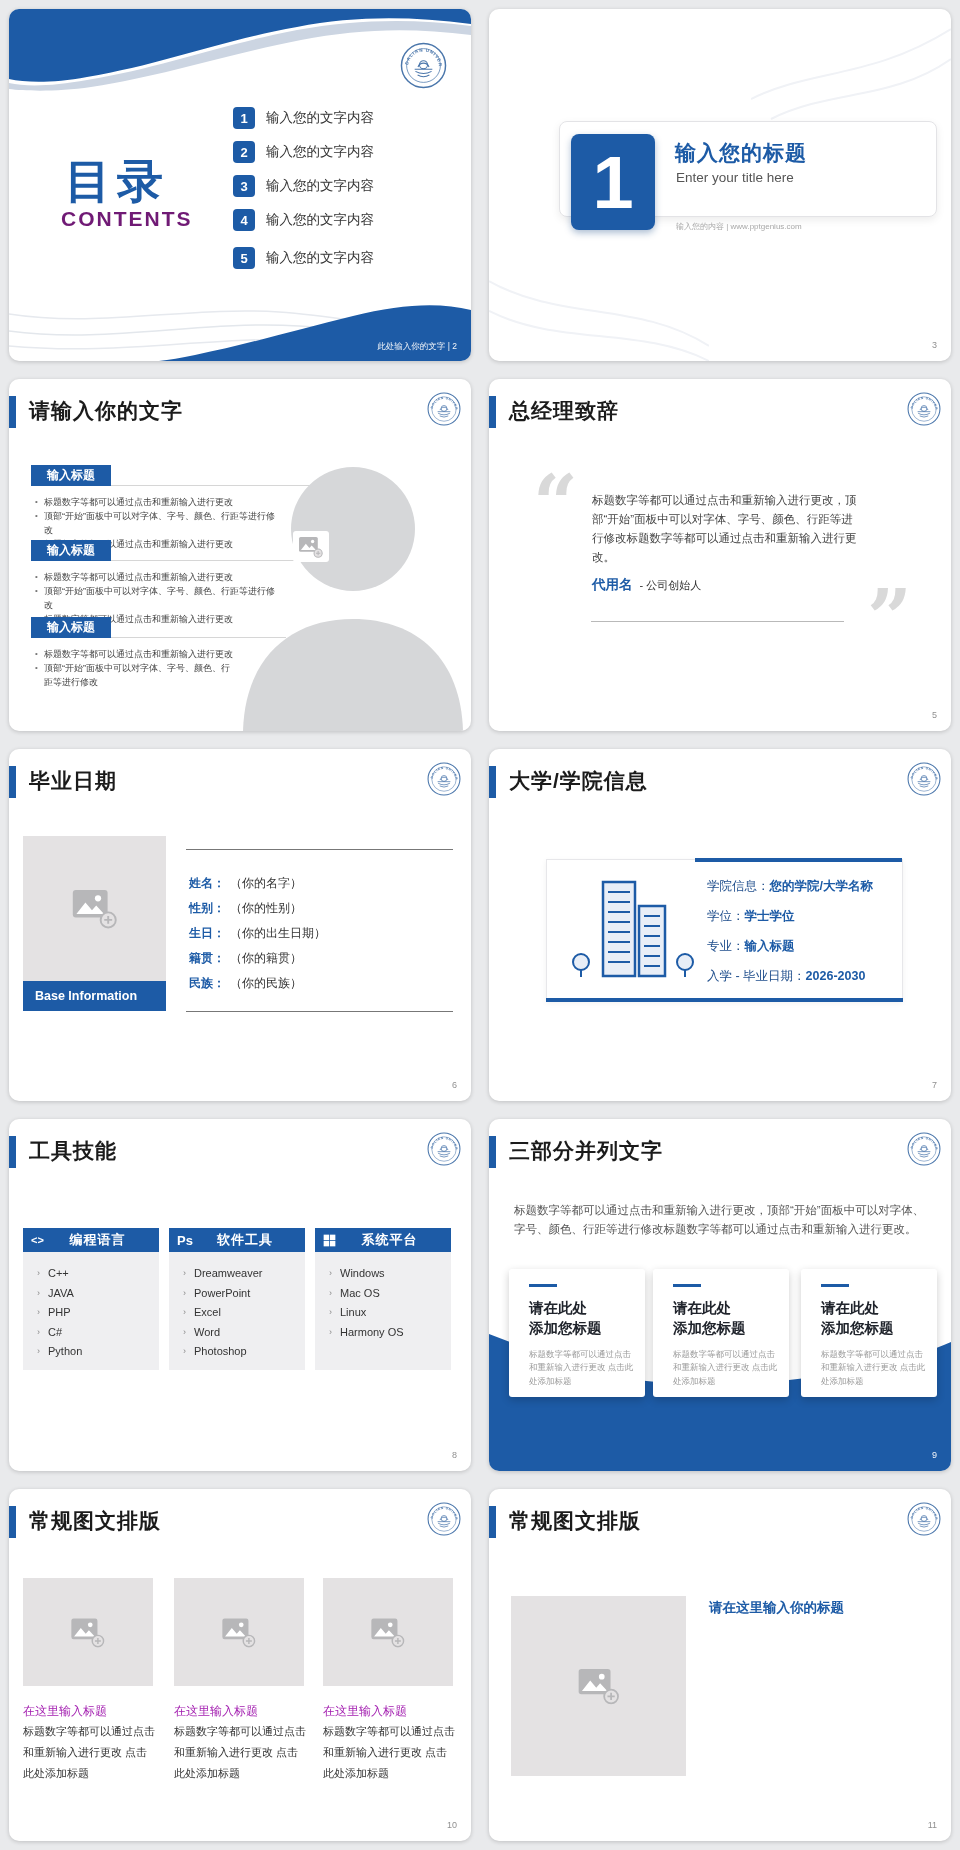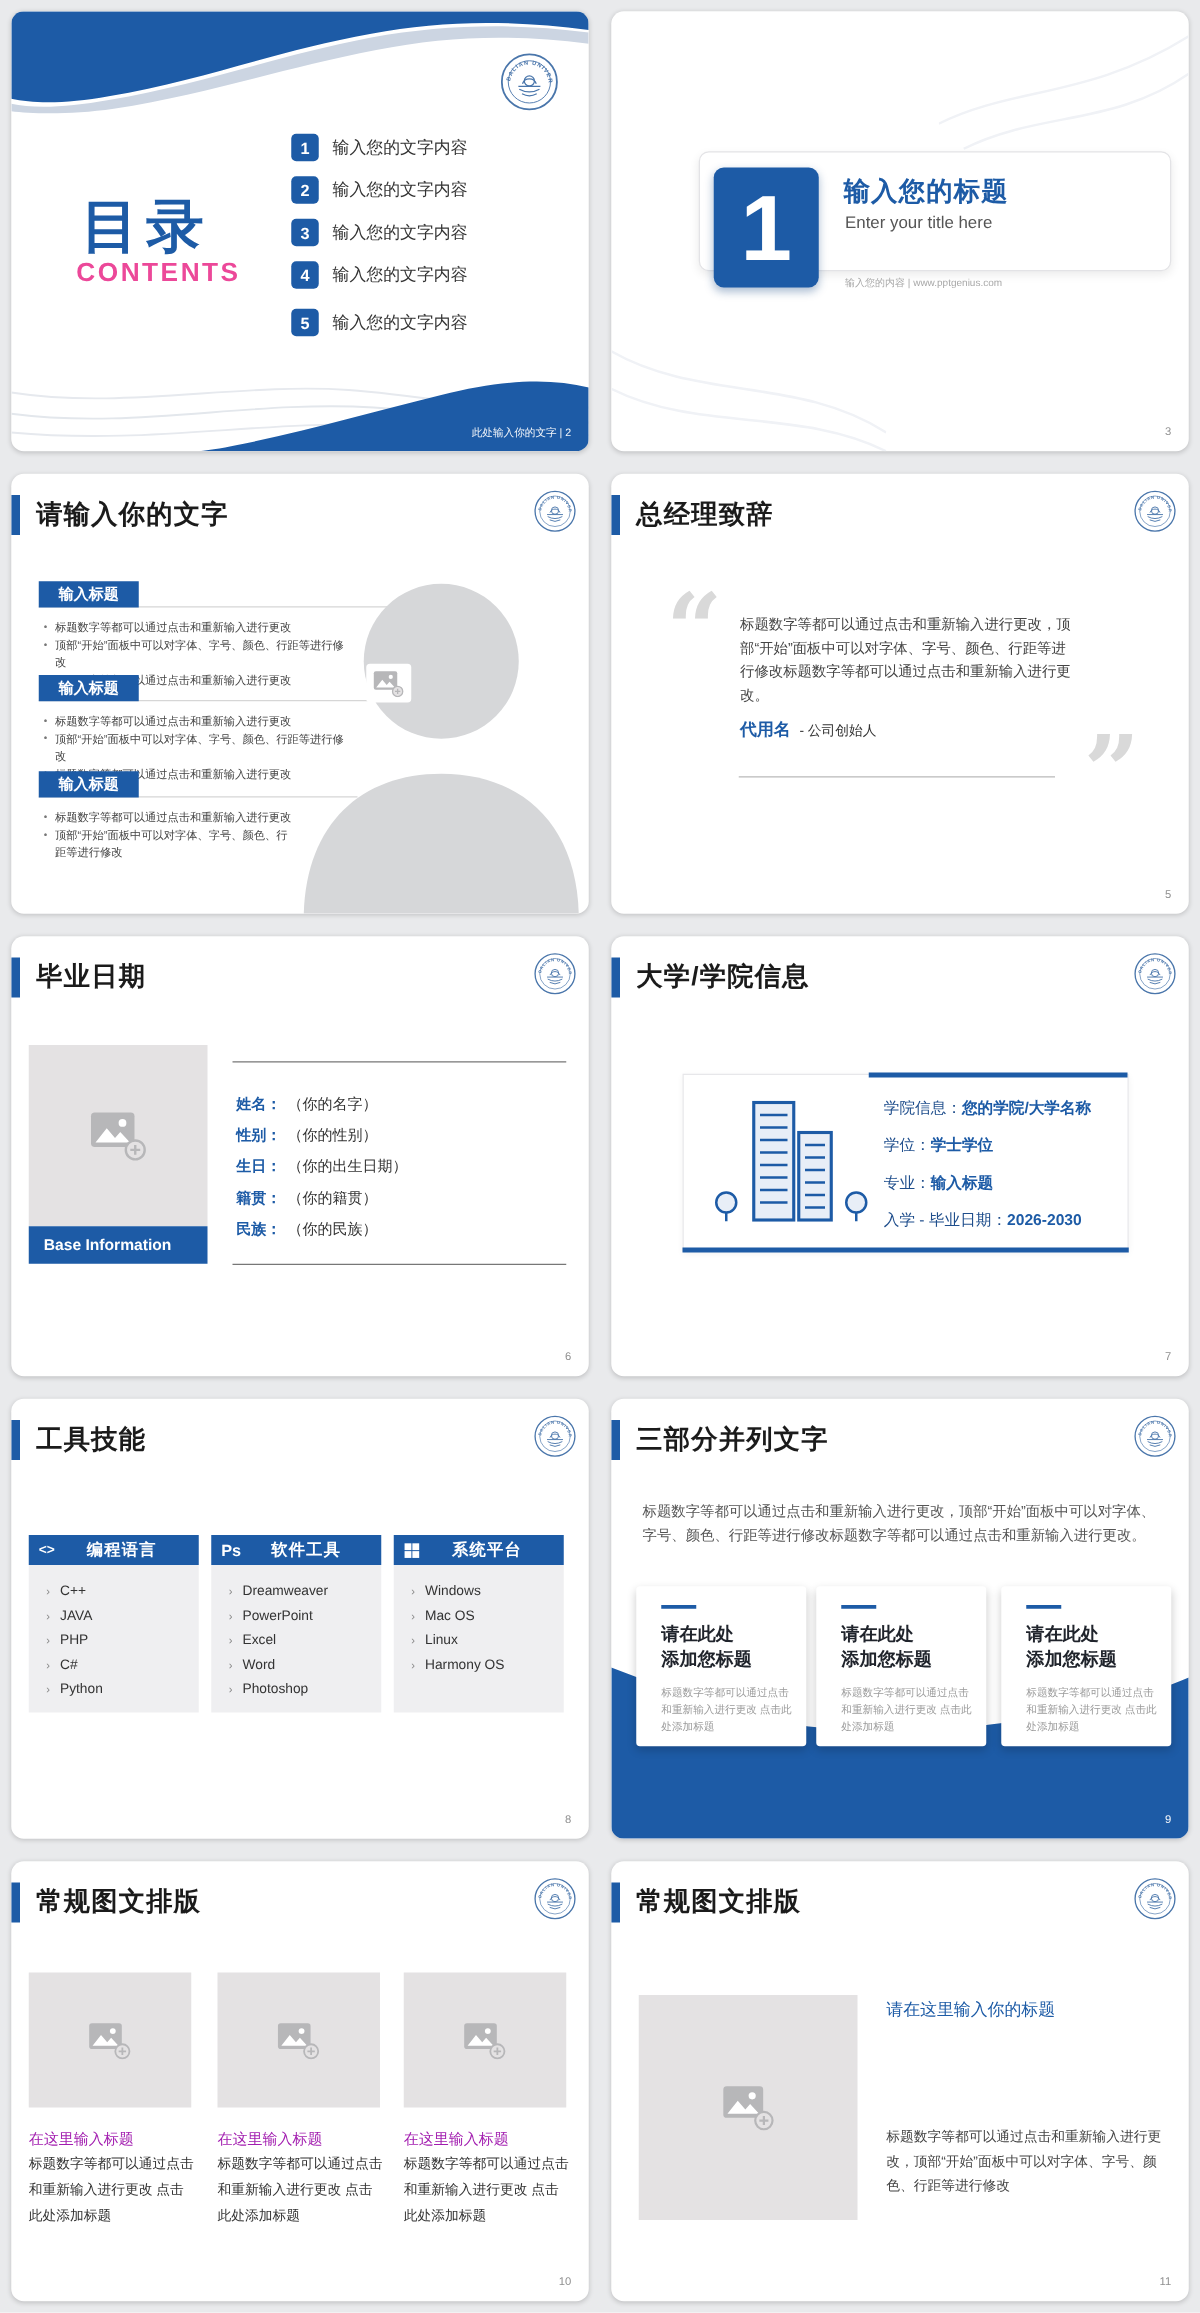--- a/index.html
+++ b/index.html
@@ -15,21 +15,21 @@
   .stitle{position:absolute;left:20px;top:18px;font-size:21px;font-weight:bold;color:#1b1b1b;letter-spacing:1px;white-space:nowrap;}
   .seal{position:absolute;top:13px;right:10px;width:34px;height:34px;}
   .pagenum{position:absolute;right:14px;bottom:11px;font-size:9px;color:#909090;}
   .pagenum.white{color:rgba(255,255,255,.95);}
 
   
   .toc-topwave{position:absolute;left:0;top:0;width:462px;height:95px;}
   .toc-botwave{position:absolute;left:0;bottom:0;width:462px;height:85px;}
   .toc-bigseal{position:absolute;top:33px;right:24px;width:47px;height:47px;}
   .toc-title{position:absolute;left:56px;top:142px;font-size:46px;font-weight:bold;color:#1d5ba6;letter-spacing:6px;}
-  .toc-sub{position:absolute;left:52px;top:198px;font-size:21px;font-weight:bold;color:#ec4899;letter-spacing:2px;}
+  .toc-sub{position:absolute;left:52px;top:198px;font-size:21px;font-weight:bold;color:#701a75;letter-spacing:2px;}
   .toc-item{position:absolute;left:224px;display:flex;align-items:center;height:22px;}
   .toc-num{width:22px;height:22px;border-radius:4px;background:#1d5ba6;color:#fff;font-size:13px;font-weight:bold;
            display:flex;align-items:center;justify-content:center;}
   .toc-label{margin-left:11px;font-size:13.5px;color:#333;}
   .toc-footer{position:absolute;right:14px;bottom:8px;font-size:8.5px;color:rgba(255,255,255,.95);z-index:3;}
 
   
   .sec-card{position:absolute;left:70px;top:112px;width:376px;height:94px;background:#fff;border:1px solid #e3e3e6;
             border-radius:8px;box-shadow:0 3px 8px rgba(0,0,0,.08);}
   .sec-numbox{position:absolute;left:82px;top:125px;width:84px;height:96px;background:#1d5ba6;border-radius:8px;
@@ -94,21 +94,21 @@
   .p3-card{position:absolute;top:150px;width:136px;height:128px;background:#fff;border-radius:3px;
            box-shadow:0 3px 8px rgba(0,0,0,.2);padding:15px 10px 10px 20px;box-sizing:border-box;z-index:2;}
   .p3-dash{width:28px;height:3px;background:#1d5ba6;margin-bottom:11px;}
   .p3-card-title{font-size:14.5px;font-weight:bold;color:#20242c;line-height:1.4;white-space:pre-line;}
   .p3-card-body{margin-top:9px;font-size:8.5px;color:#9b9b9b;line-height:1.6;}
 
   
   .ph-box{position:absolute;background:#e4e2e3;display:flex;align-items:center;justify-content:center;}
   .cap-title{position:absolute;font-size:12px;font-weight:normal;color:#a21caf;}
   .cap-body{position:absolute;font-size:11px;color:#333;line-height:21px;width:132px;}
-  .l1-heading{position:absolute;left:220px;top:110px;font-size:13.5px;font-weight:normal;color:#1d5ba6;}
+  .l1-heading{position:absolute;left:220px;top:110px;font-size:13.5px;font-weight:bold;color:#1d5ba6;}
   .l1-para{position:absolute;left:220px;width:220px;font-size:11px;color:#444;line-height:19.5px;}
 </style>
 </head>
 <body>
 
 <svg width="0" height="0" style="position:absolute" aria-hidden="true">
   <defs>
     <symbol id="seal" viewBox="0 0 64 64">
       <circle cx="32" cy="32" r="30" fill="none" stroke="#4a76ab" stroke-width="2"></circle>
       <circle cx="32" cy="32" r="23" fill="none" stroke="#4a76ab" stroke-width="1"></circle>
@@ -503,17 +503,16 @@
     <div class="stitle">常规图文排版</div>
     <svg class="seal">
         <use href="#seal"></use>
       </svg>
     <div class="ph-box" style="left:22px;top:107px;width:175px;height:180px">
       <svg width="44" height="38" viewBox="0 0 40 34">
           <use href="#imgph"></use>
         </svg>
     </div>
     <div class="l1-heading">请在这里输入你的标题</div>
-    <div class="l1-para" style="top:212px">标题数字等都可以通过点击和重新输入进行更改，顶部“开始”面板中可以对字体、字号、颜色、行距等进行修改</div>
     <div class="pagenum">11</div>
   </div>
 
 </div>
 
 </body></html>

